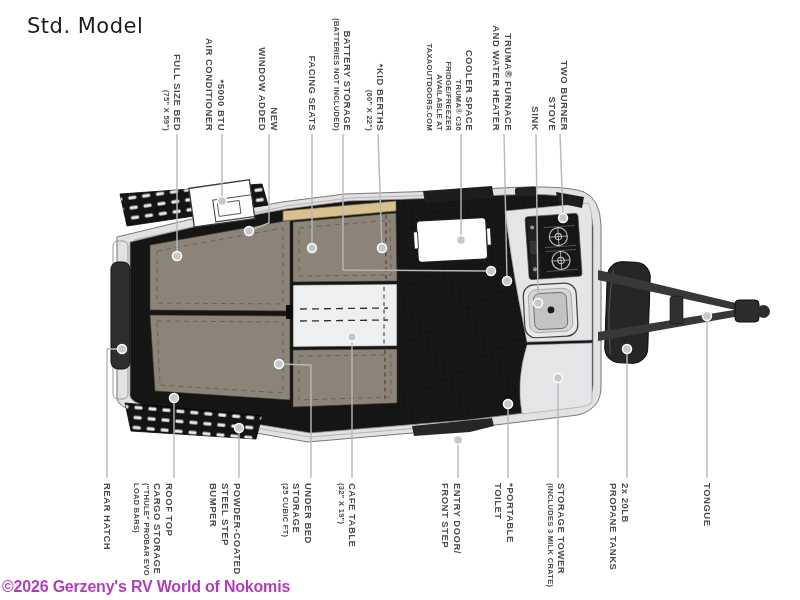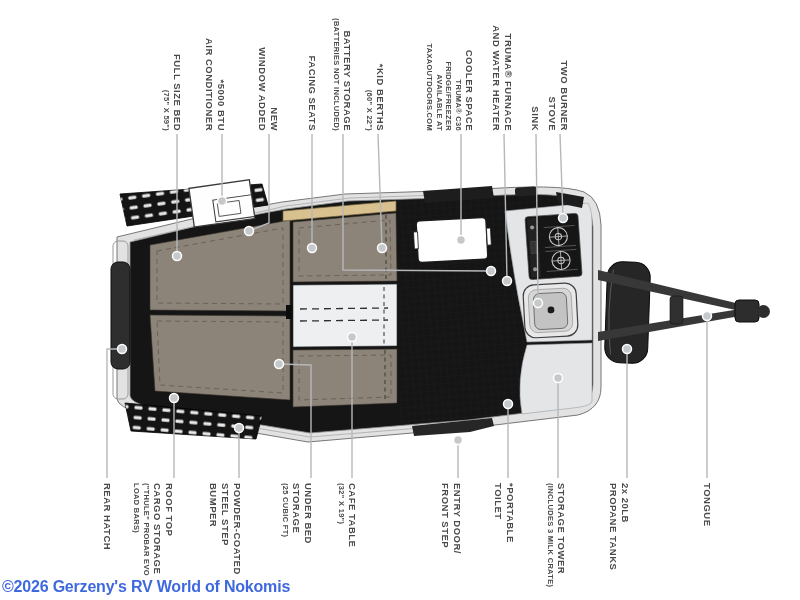--- a/index.html
+++ b/index.html
@@ -1,37 +1,38 @@
 <!DOCTYPE html>
 <html><head>
 <meta charset="utf-8">
 <style>
   html,body{margin:0;padding:0;background:#fff;}
   #stage{position:relative;width:800px;height:600px;background:#ffffff;overflow:hidden;
          font-family:"Liberation Sans",sans-serif;}
   #plan{position:absolute;left:0;top:0;z-index:1;}
   #title{position:absolute;left:27px;top:14px;font-family:"DejaVu Sans","Liberation Sans",sans-serif;
          font-size:21px;color:#1b1b1b;letter-spacing:.5px;z-index:3;}
-  #watermark{position:absolute;left:2px;top:578px;font-size:16px;font-weight:700;color:#1d4ed8;
+  #watermark{position:absolute;left:2px;top:578px;font-size:16px;font-weight:700;color:#a21caf;
          opacity:.85;letter-spacing:-.2px;z-index:6;white-space:nowrap;}
   #callouts{position:absolute;left:0;top:0;width:800px;height:600px;z-index:2;}
   .callout{position:absolute;width:0;height:0;}
   .callout .rot{position:absolute;left:0;top:0;white-space:nowrap;width:max-content;}
   .callout.top .rot{transform:rotate(90deg) translateX(-100%);transform-origin:0 0;text-align:right;}
   .callout.bottom .rot{transform:rotate(90deg);transform-origin:0 0;text-align:left;}
   .ln{font-weight:700;font-size:9.5px;line-height:12px;color:#4a4a4a;letter-spacing:.5px;}
   .ln.sm{font-size:7.5px;line-height:9.5px;letter-spacing:.3px;}
   #leaders polyline{fill:none;stroke:#b5b8ba;stroke-width:1.4;}
   #leaders circle{fill:#c6c9cb;stroke:#ffffff;stroke-width:1.5;}
 </style>
 </head>
 <body>
 
 <div id="stage">
 
+  <div id="title">Std. Model</div>
 
   <svg id="plan" width="800" height="600" viewBox="0 0 800 600">
     <defs>
       <pattern id="slots" width="14" height="10" patternUnits="userSpaceOnUse" patternTransform="rotate(-8)">
         <rect x="1.5" y="2.5" width="8" height="3.2" rx="1.2" fill="#e9e9e9"></rect>
       </pattern>
       <pattern id="slots2" width="14" height="10" patternUnits="userSpaceOnUse" patternTransform="rotate(5)">
         <rect x="1.5" y="2.5" width="8" height="3.2" rx="1.2" fill="#e9e9e9"></rect>
       </pattern>
       <pattern id="grid" width="7" height="7" patternUnits="userSpaceOnUse" patternTransform="rotate(-4)">

